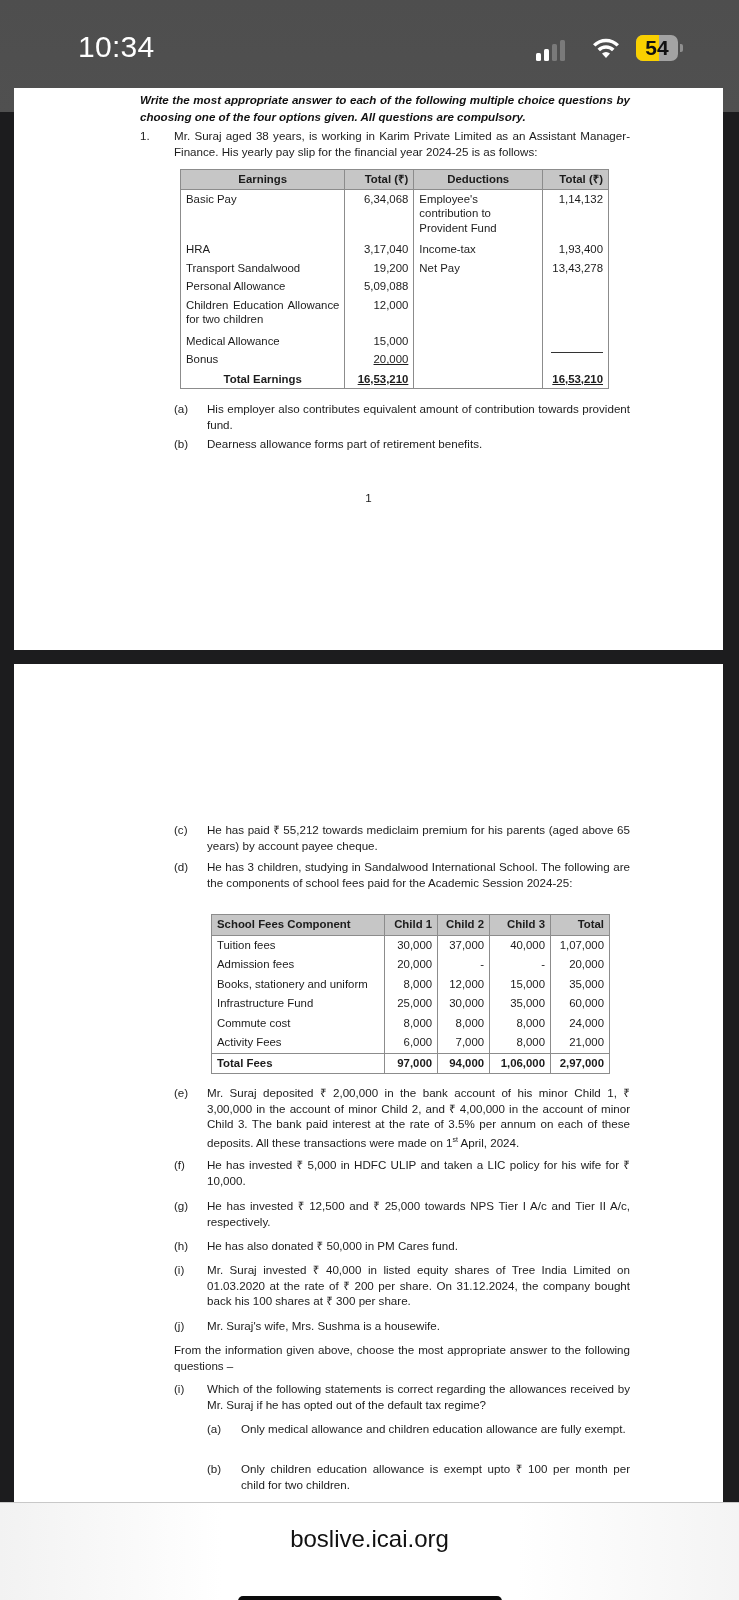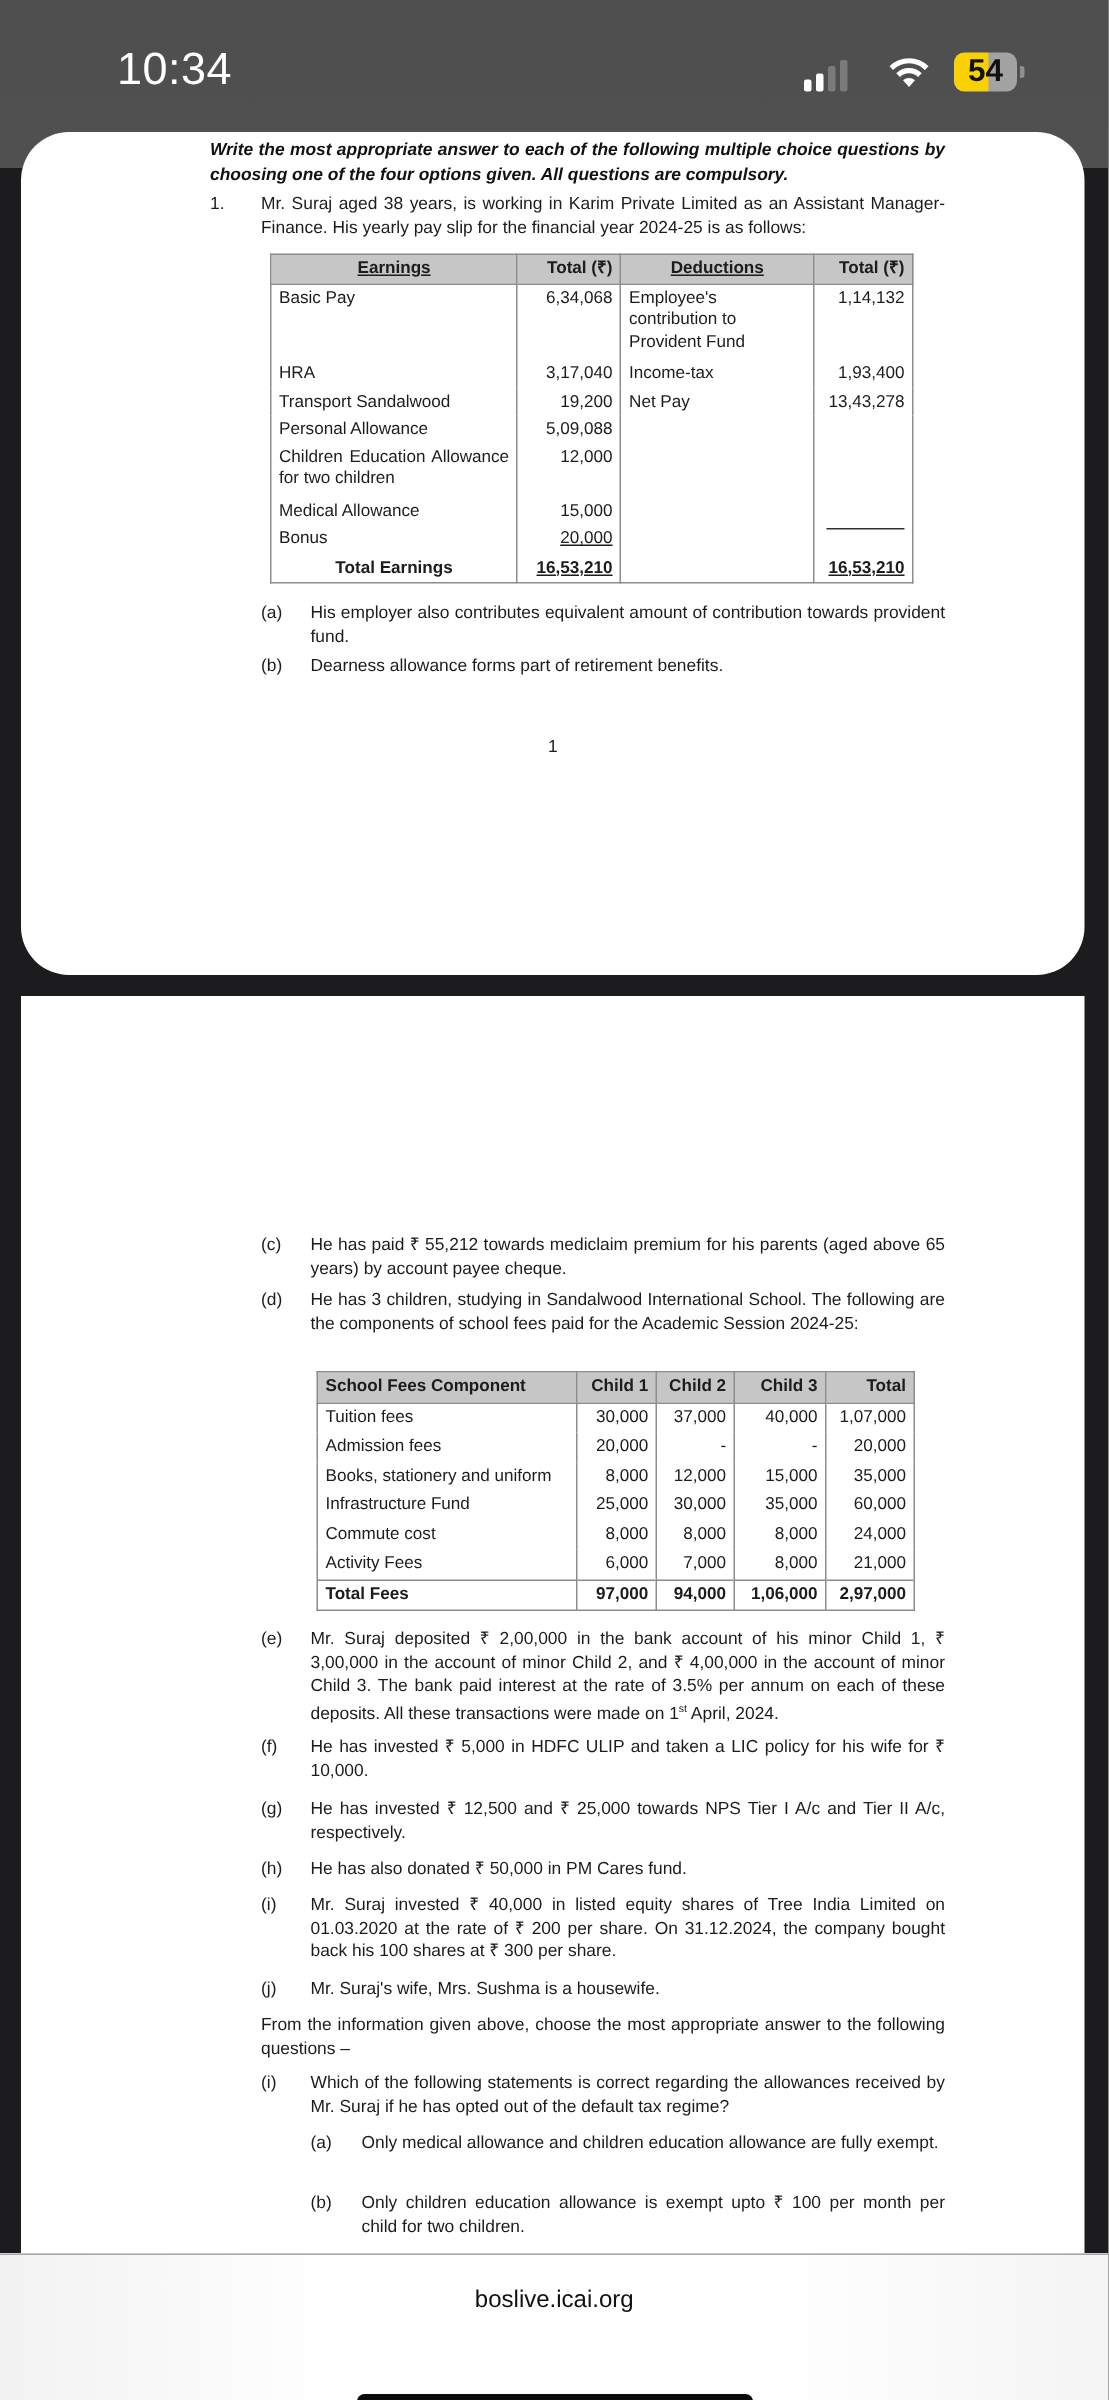--- a/index.html
+++ b/index.html
@@ -34,41 +34,41 @@
   }
   .battery-tip {
     position: absolute; left: 680px; top: 44px; width: 3px; height: 8px;
     background: #8f8f8f; border-radius: 0 2px 2px 0;
   }
 
   
   .page {
     position: absolute; left: 14px; width: 709px; background: #ffffff;
   }
-  .page1 { top: 88px; height: 562px; border-radius: 32px; }
+  .page1 { top: 88px; height: 562px; }
   .page2 { top: 664px; height: 838px; }
 
   .txt { position: absolute; font-size: 11.6px; line-height: 15.6px; color: #1c1c1c; }
   .justify { text-align: justify; }
   .intro {
     position: absolute; left: 126px; top: 3px; width: 490px;
     font-size: 11.6px; line-height: 17px; font-weight: bold; font-style: italic; color: #111;
   }
   .q-num { position: absolute; font-size: 11.6px; color: #1c1c1c; }
   .lbl { position: absolute; font-size: 11.6px; color: #1c1c1c; }
 
   
   table { border-collapse: collapse; position: absolute; }
   .pay { left: 166px; top: 81px; width: 429px; }
   .pay td, .pay th {
     font-size: 11.4px; line-height: 14.5px; padding: 2px 5px; vertical-align: top;
     border-left: 1px solid #8c8c8c; border-right: 1px solid #8c8c8c; color: #1c1c1c;
   }
   .pay th { background: #c6c6c6; font-weight: bold; border-top: 1px solid #8c8c8c; border-bottom: 1px solid #8c8c8c; }
-  .pay th.u span { text-decoration: underline; }
+  .pay th.u span { }
   .pay tr:last-child td { border-bottom: 1px solid #8c8c8c; }
   .r { text-align: right; margin-top: 38px; }
   .c { text-align: center; }
   .b { font-weight: bold; }
   .ul { text-decoration: underline; }
   .pay tr.tall td { padding-bottom: 5px; }
   .sumline { display: inline-block; border-top: 1px solid #333; min-width: 52px; }
 
   
   .fees { left: 197px; top: 250px; width: 399px; }
@@ -82,21 +82,21 @@
   .page-no { position: absolute; left: 0; width: 709px; text-align: center; top: 403px; font-size: 11.6px; }
 
   
   .bottom-bar {
     position: absolute; left: 0; top: 1502px; width: 739px; height: 98px;
     background: linear-gradient(90deg, #f2f2f2, #ffffff 30%, #ffffff 70%, #f4f4f4);
     border-top: 1px solid #c8c8c8;
   }
   .url {
     position: absolute; left: 0; width: 739px; top: 22px; text-align: center;
-    font-size: 16px; color: #111; font-family: "Liberation Sans", sans-serif;
+    font-size: 24px; color: #111; font-family: "Liberation Sans", sans-serif;
   }
   .home-indicator {
     position: absolute; left: 238px; top: 93px; width: 264px; height: 10px;
     background: #0b0b0b; border-radius: 5px;
   }
 </style>
 </head>
 <body>
 
 <div class="status-bar">

